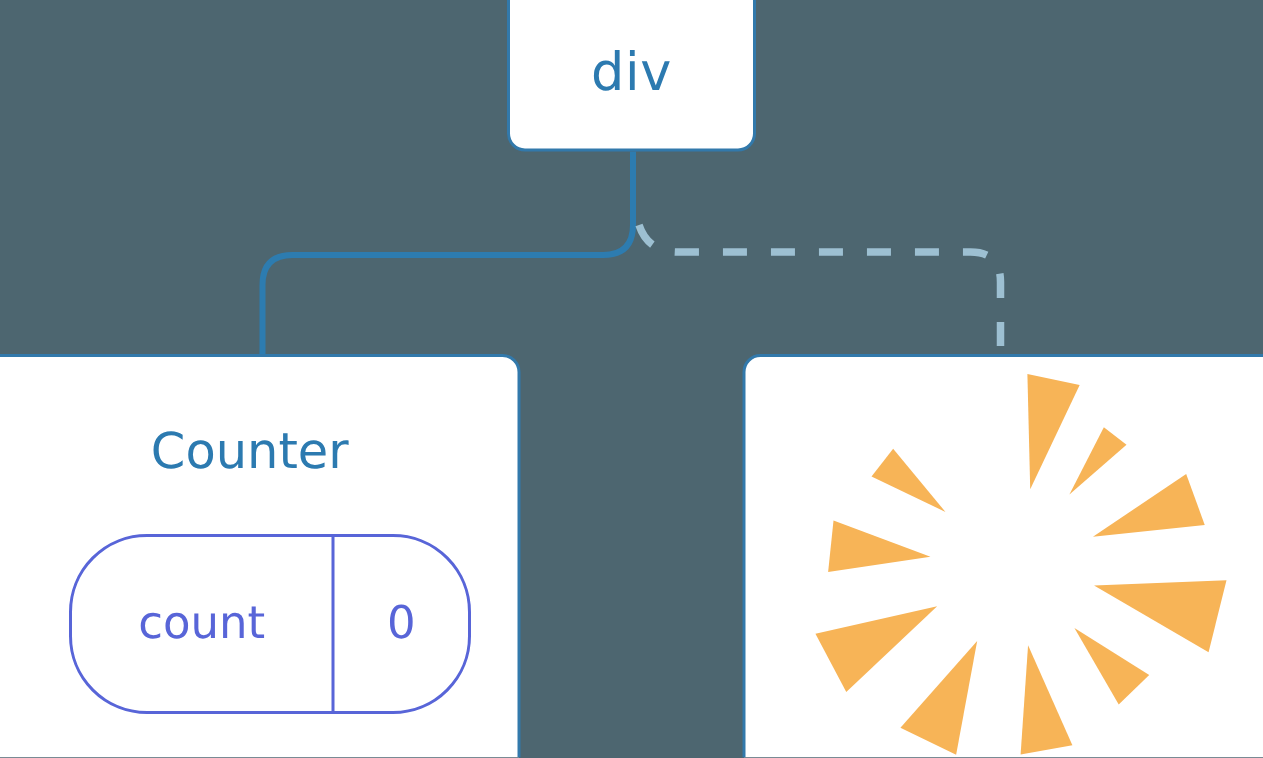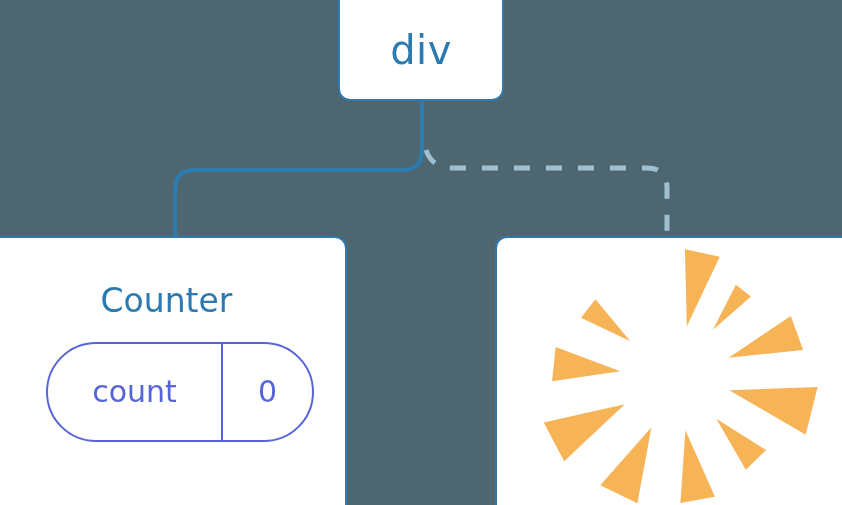--- a/index.html
+++ b/index.html
@@ -43,21 +43,21 @@
     top: -12px;
     width: 166px;
     height: 113px;
     border-radius: 12px;
     display: flex;
     align-items: center;
     justify-content: center;
     z-index: 4;
   }
   #node-div .tag-label {
-    font-size: 40px;
+    font-size: 35px;
     color: #2c7ab0;
     letter-spacing: 0.5px;
     line-height: 1;
     padding-top: 10px;
   }
 
   #node-counter {
     left: -14px;
     top: 236px;
     width: 361px;
@@ -72,23 +72,23 @@
     text-align: center;
     font-size: 33px;
     color: #2c7ab0;
     line-height: 1;
   }
 
   
   #prop-pill {
     position: absolute;
     left: 58px;
-    top: 104px;
+    top: 118px;
     width: 268px;
-    height: 100px;
+    height: 120px;
     border: 2px solid #5865d8;
     border-radius: 52px;
     box-sizing: border-box;
     display: flex;
     align-items: stretch;
   }
   #prop-pill .pill-key,
   #prop-pill .pill-val {
     display: flex;
     align-items: center;

